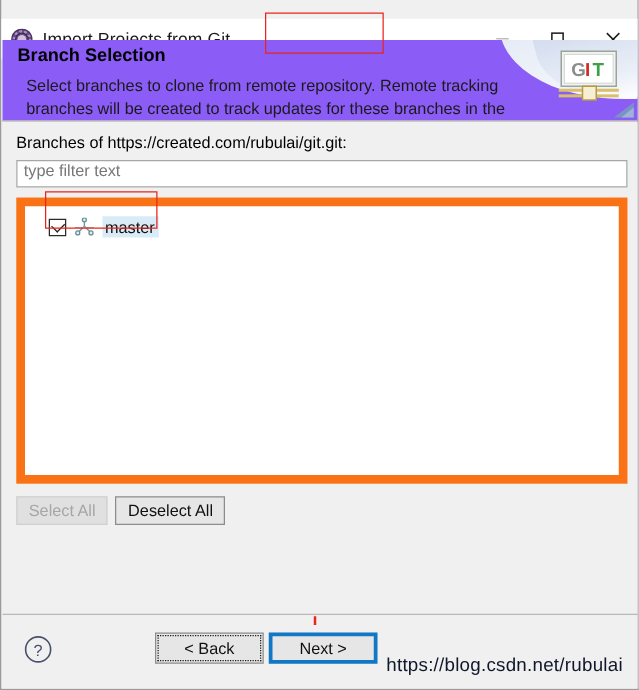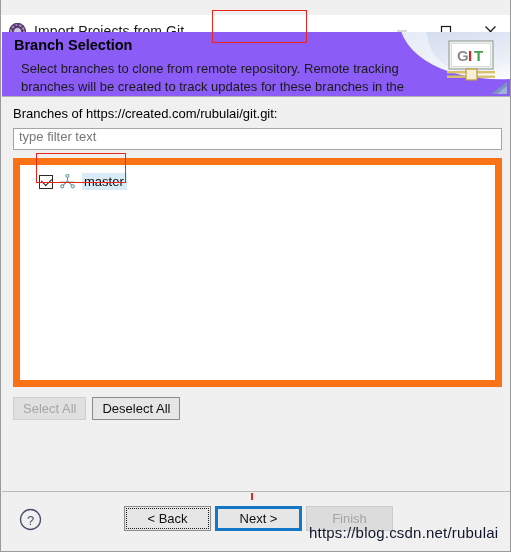--- a/index.html
+++ b/index.html
@@ -419,21 +419,20 @@
   <div id="footer-sep"></div>
   <div id="footer">
     <svg id="help-icon" viewBox="0 0 23 23" aria-hidden="true">
       <circle cx="11.5" cy="11.5" r="10" fill="none" stroke="#49506b" stroke-width="1.3"></circle>
       <text x="11.5" y="16.5" text-anchor="middle" font-family="Liberation Sans, sans-serif" font-size="13" fill="#49506b">?</text>
     </svg>
 
     <div id="footer-buttons">
       <div class="nav-btn focus-dotted">&lt; Back</div>
       <div class="nav-btn focused-primary">Next &gt;</div>
-      <div class="nav-btn disabled">Finish</div>
     </div>
   </div>
 
   <div id="next-highlight"></div>
   <div id="next-tick"></div>
 
   <div id="watermark">https://blog.csdn.net/rubulai</div>
 
 </div>
 

